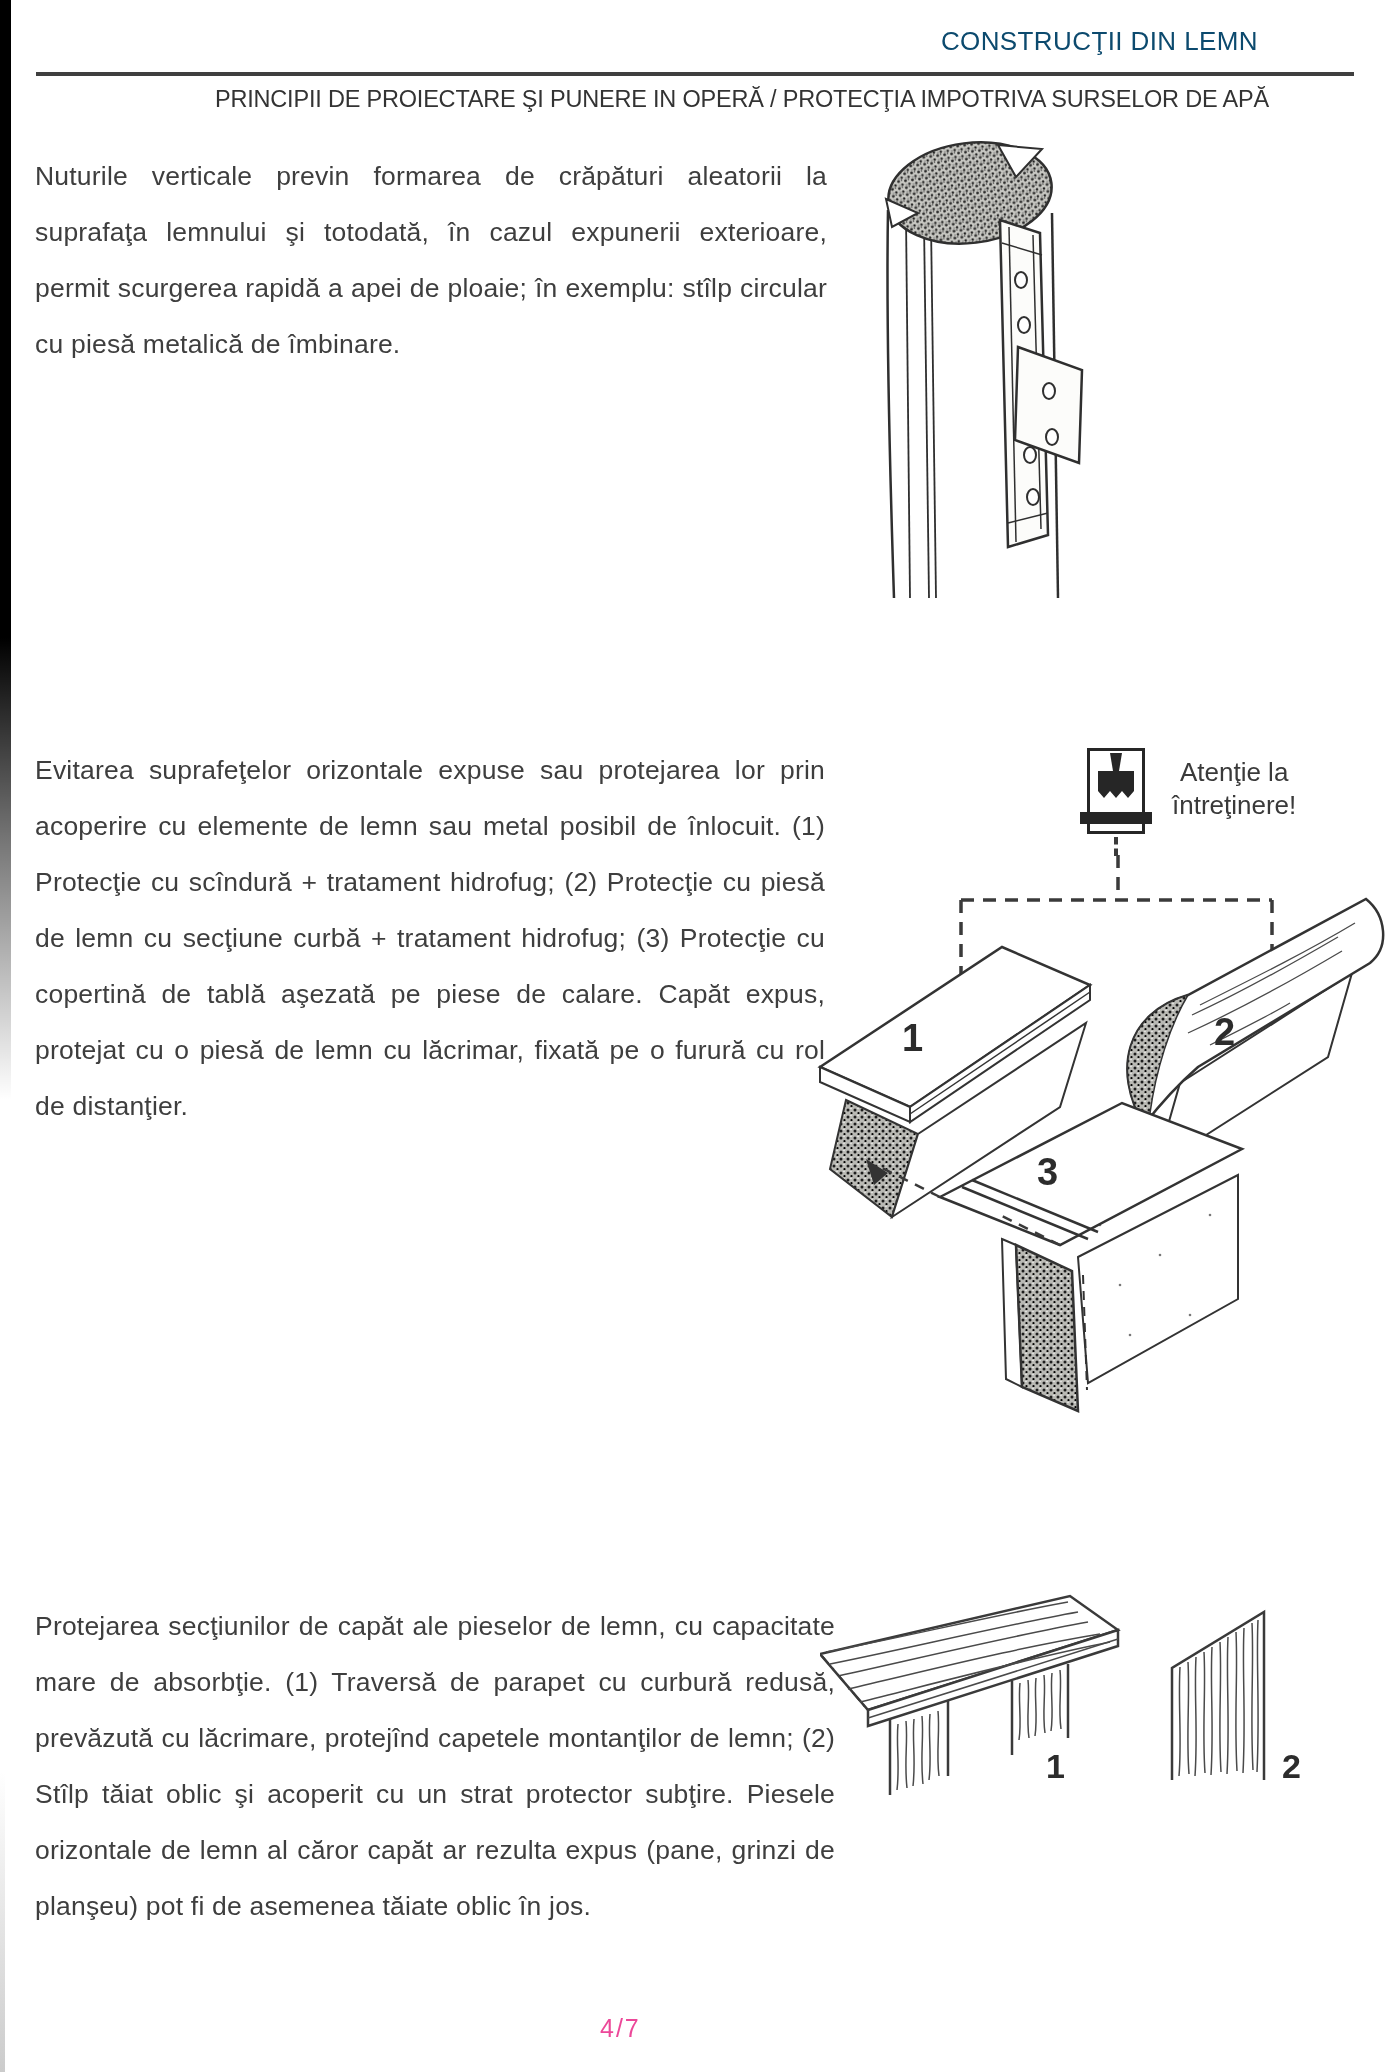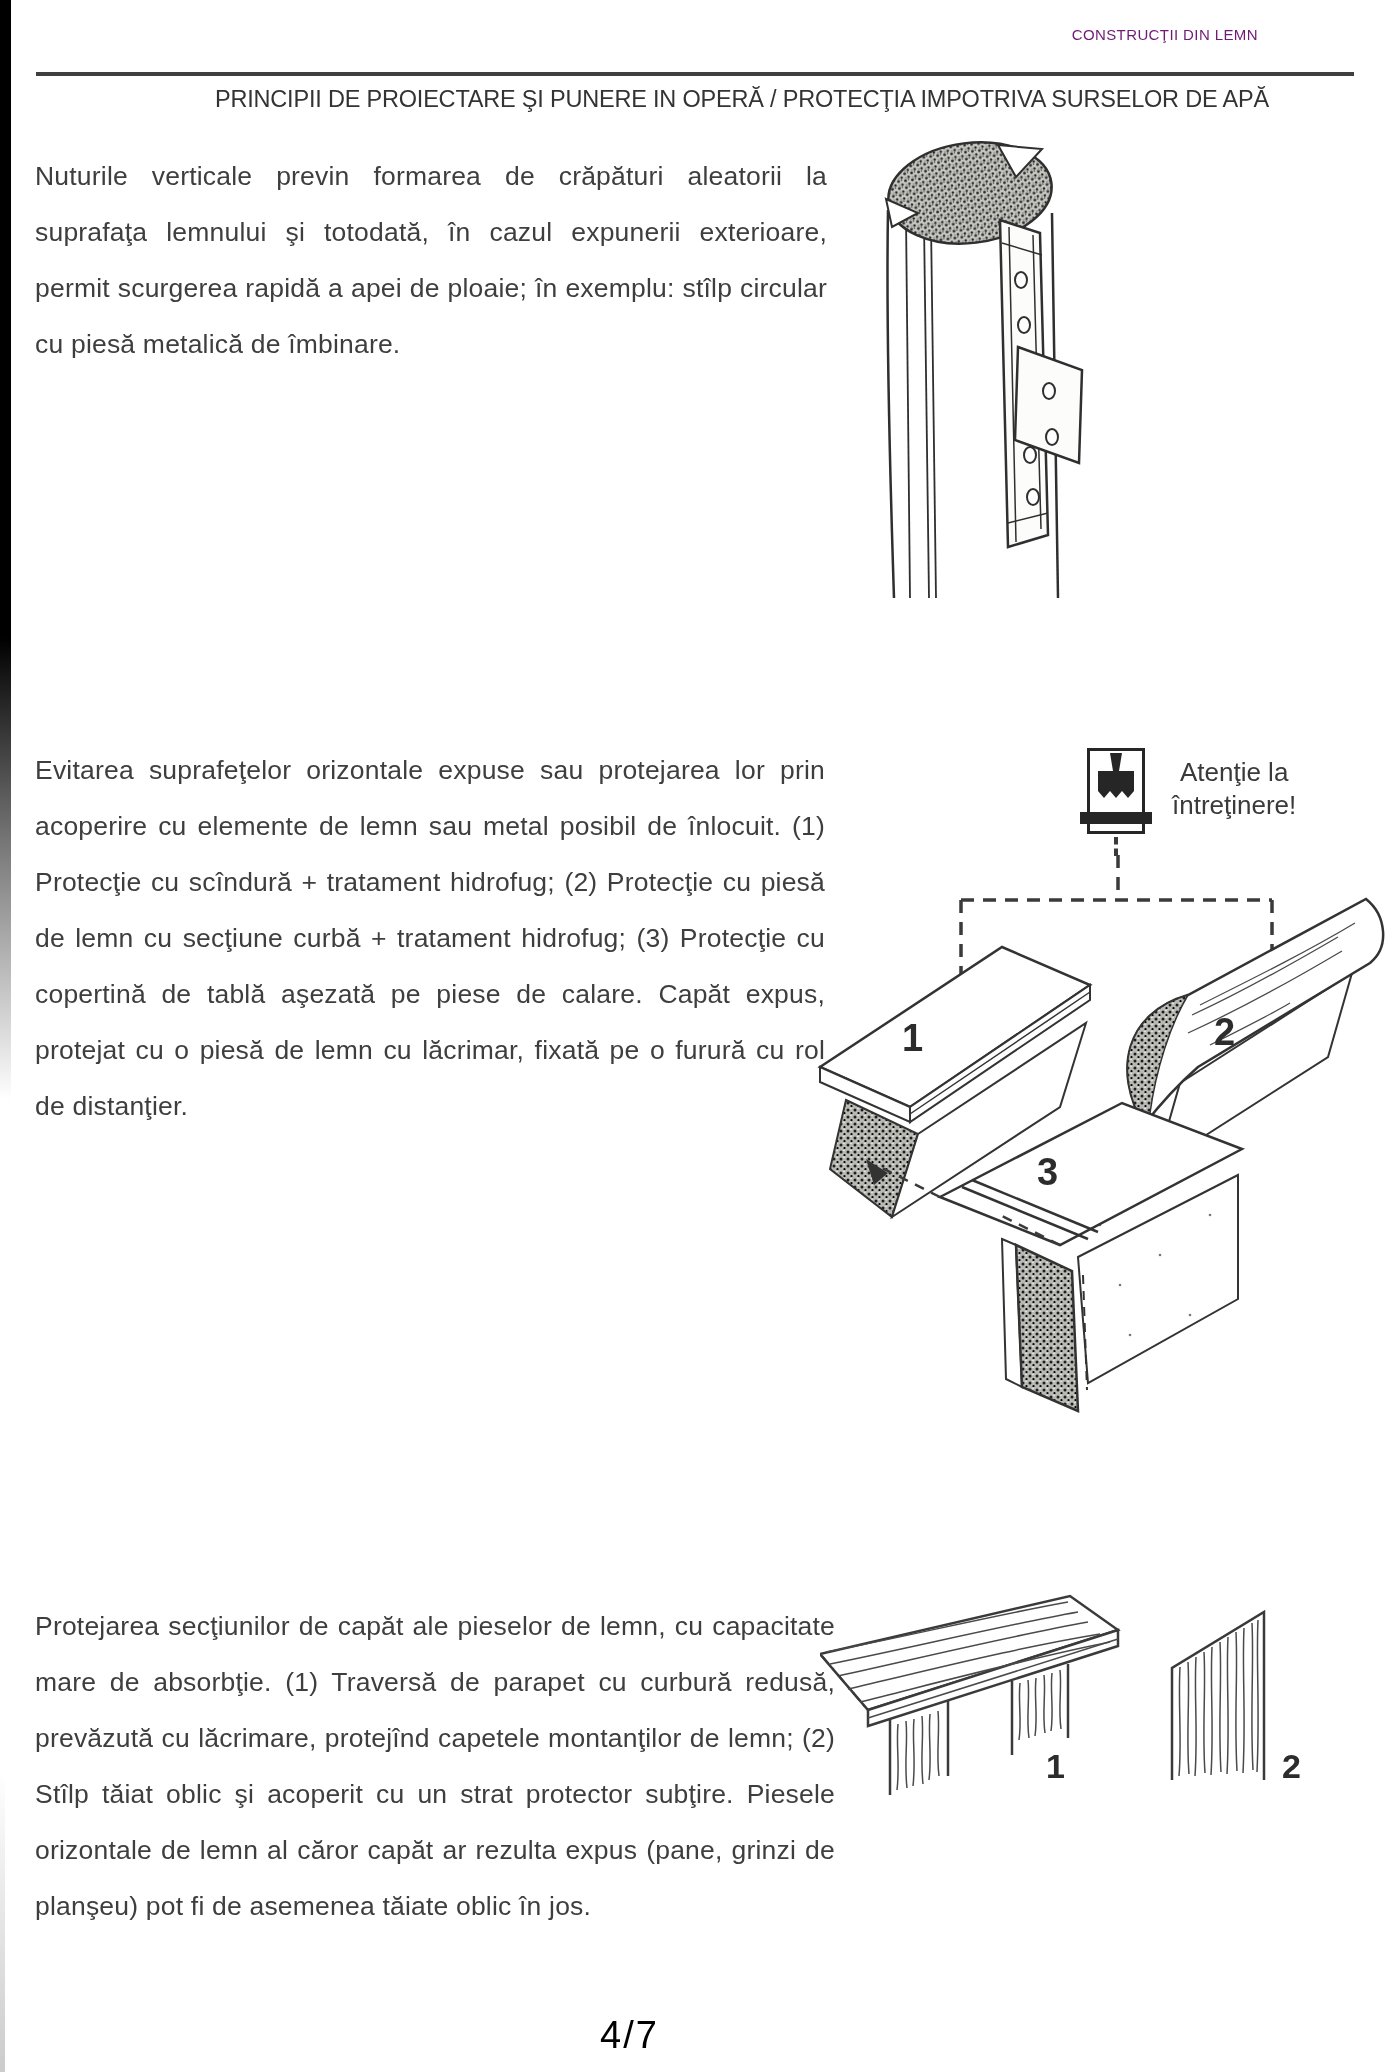--- a/index.html
+++ b/index.html
@@ -5,38 +5,38 @@
   html,body{margin:0;padding:0;}
   body{
     width:1392px;height:2072px;position:relative;background:#ffffff;
     font-family:"Liberation Sans",sans-serif;color:#3b3b3b;overflow:hidden;
   }
   .abs{position:absolute;}
   .para{
     font-size:26.5px;line-height:56px;text-align:justify;
     color:#3e3e3e;letter-spacing:0.2px;
   }
-  .hdr-title{font-size:15px;letter-spacing:0.4px;color:#701a75;white-space:nowrap;}
+  .hdr-title{font-size:26px;letter-spacing:0.4px;color:#0c4a6e;white-space:nowrap;}
   .hdr-sub{font-size:23.5px;letter-spacing:-0.2px;color:#333;text-align:right;white-space:nowrap;}
   .rule{background:#3f3f3f;height:3.5px;}
   .scanbar{
     width:11px;height:1100px;left:0;top:0;
     background:linear-gradient(to bottom,#000 0%,#000 58%,rgba(0,0,0,.55) 76%,rgba(0,0,0,0) 100%);
   }
   .scanbar2{
     width:5px;height:300px;left:0;top:1772px;
     background:linear-gradient(to bottom,rgba(140,140,140,0),rgba(140,140,140,.45));
   }
   .callout-box{
     width:58px;height:86px;border:3px solid #262626;box-sizing:border-box;background:#fff;
   }
   .callout-band{background:#262626;}
   .callout-text{font-size:26px;line-height:33px;color:#3a3a3a;text-align:center;}
   .dash-drop{width:0;border-left:4px dashed #3a3a3a;}
-  .pagenum{font-size:38px;color:#000000;letter-spacing:2px;}
+  .pagenum{font-size:25px;color:#ec4899;letter-spacing:2px;}
   svg{display:block;}
   svg text{font-family:"Liberation Sans",sans-serif;font-weight:bold;fill:#2c2c2c;}
 </style>
 </head>
 <body>
 
 <div class="abs scanbar"></div>
 <div class="abs scanbar2"></div>
 
 <div class="abs hdr-title" style="right:134px;top:26px;">CONSTRUCŢII DIN LEMN</div>

